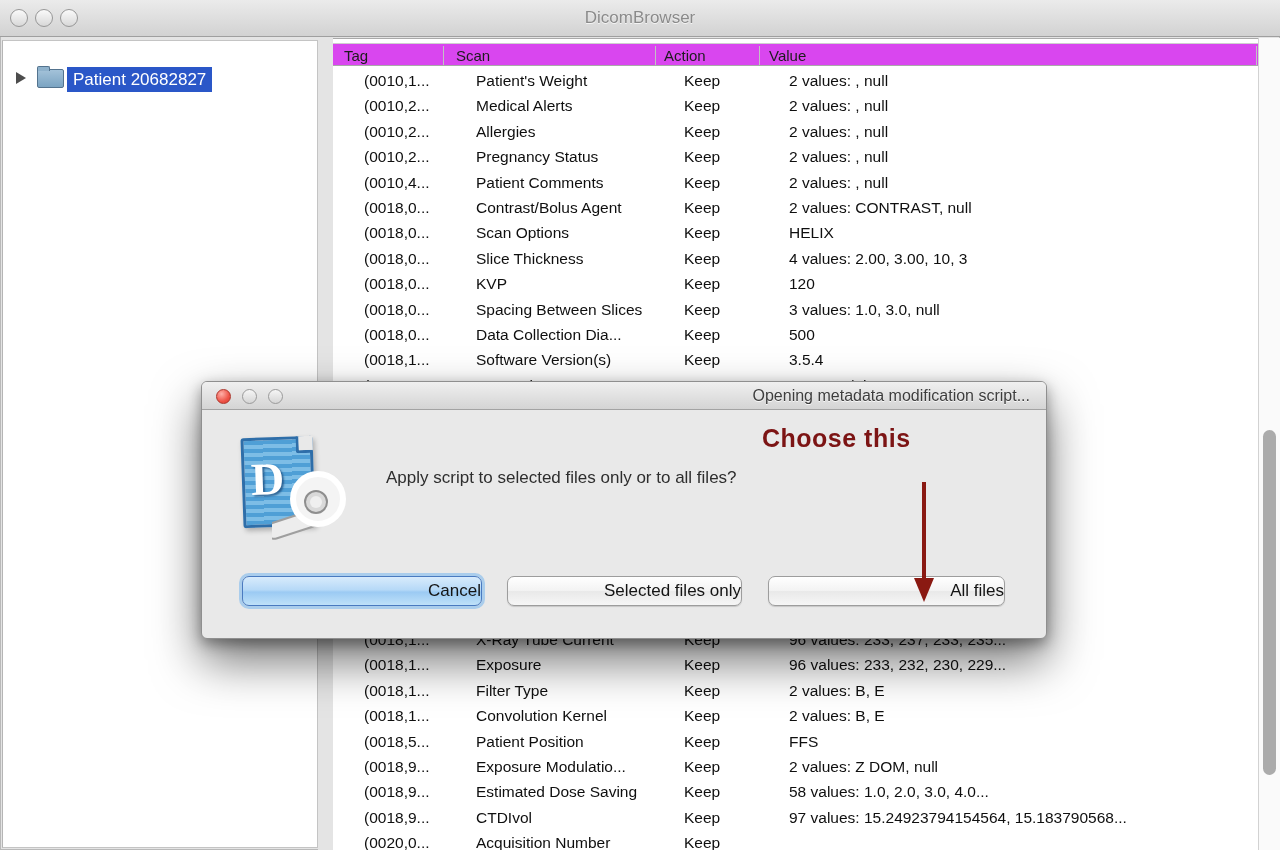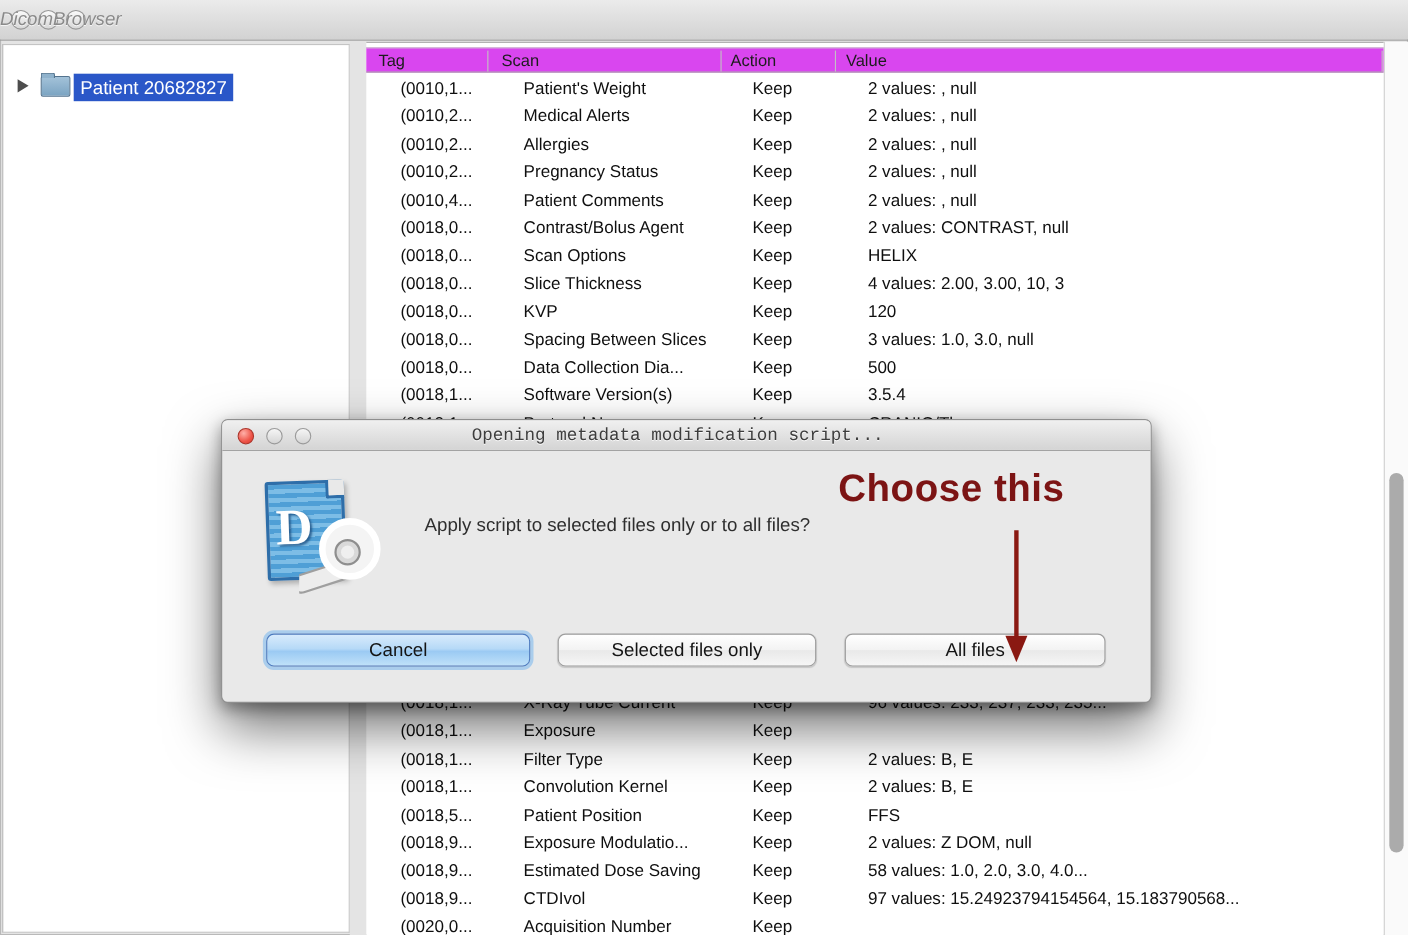--- a/index.html
+++ b/index.html
@@ -4,22 +4,22 @@
 <style>
   * { margin:0; padding:0; box-sizing:border-box; }
   html,body { width:1280px; height:850px; overflow:hidden; }
   body { font-family:"Liberation Sans", sans-serif; background:#e8e8e8; }
   #window { position:absolute; inset:0; width:1280px; height:850px; background:#e4e4e4;
             box-shadow: inset 0 0 0 1px #b9b9b9; }
 
   
   .titlebar { position:absolute; left:0; top:0; width:1280px; height:37px;
               background:linear-gradient(#ebebeb,#d2d2d2); border-bottom:1px solid #9f9f9f; }
-  .titlebar .title { position:absolute; left:0; right:0; top:8px; text-align:left;
-              font-size:17px; color:#8a8a8a; text-shadow:0 1px 0 rgba(255,255,255,.7);font-style:italic; }
+  .titlebar .title { position:absolute; left:0; right:0; top:8px; text-align:center;
+              font-size:17px; color:#8a8a8a; text-shadow:0 1px 0 rgba(255,255,255,.7); }
   .tl { position:absolute; top:9px; width:18px; height:18px; border-radius:50%;
         border:1px solid #979797; background:linear-gradient(#fafafa,#d8d8d8); }
   .tl1{ left:10px; } .tl2{ left:35px; } .tl3{ left:60px; }
 
   
   .sidebar { position:absolute; left:2px; top:40px; width:316px; height:808px;
              background:#ffffff; border:1px solid #c4c4c4; border-left:1px solid #b5b5b5; }
   .tree-item { position:absolute; left:0; top:23px; height:28px; width:100%; }
   .disclosure { position:absolute; left:13px; top:8px; width:0; height:0;
                 border-left:10px solid #4d4d4d; border-top:6px solid transparent; border-bottom:6px solid transparent; }
@@ -55,47 +55,47 @@
   .scrollthumb { position:absolute; left:4px; top:392px; width:13px; height:345px;
                  background:#ababab; border-radius:7px; }
 
   
   .dialog { position:absolute; left:201px; top:381px; width:846px; height:258px;
             background:#e9e9e9; border:1px solid #8f8f8f; border-radius:6px;
             box-shadow:0 22px 48px rgba(0,0,0,.55), 0 5px 14px rgba(0,0,0,.35); z-index:10; }
   .dlg-titlebar { position:absolute; left:0; top:0; width:100%; height:28px;
             background:linear-gradient(#f0f0f0,#d4d4d4); border-bottom:1px solid #a3a3a3;
             border-radius:5px 5px 0 0; }
-  .dlg-title { position:absolute; left:0; right:16px; top:5px; text-align:center; font-size:16px;
-            color:#3d3d3d; text-shadow:0 1px 0 rgba(255,255,255,.8);font-family:Liberation Mono, monospace; }
+  .dlg-title { position:absolute; left:0; right:16px; top:5px; text-align:right; font-size:16px;
+            color:#3d3d3d; text-shadow:0 1px 0 rgba(255,255,255,.8); }
   .dtl { position:absolute; top:7px; width:15px; height:15px; border-radius:50%; }
   .dtl-red { left:14px; background:radial-gradient(circle at 35% 30%, #ffb0a8, #ee5448 60%, #d83a2e);
              border:1px solid #ad352b; }
   .dtl-gray { background:linear-gradient(#f6f6f6,#d5d5d5); border:1px solid #9a9a9a; }
   .dtl-g1{ left:40px; } .dtl-g2{ left:66px; }
 
   .dlg-icon { position:absolute; left:30px; top:53px; width:120px; height:115px; }
   .doc { position:absolute; left:10px; top:2px; width:72px; height:90px;
          background:repeating-linear-gradient(#4f9fd6 0 4px, #7dbde6 4px 8px);
          border:3px solid #2e6ea9; border-radius:3px; transform:rotate(-2deg);
          box-shadow:2px 3px 5px rgba(0,0,0,.25); }
   .doc:before { content:""; position:absolute; right:-3px; top:-3px; width:14px; height:14px;
          background:#e9e9e9; border-left:3px solid #2e6ea9; border-bottom:3px solid #2e6ea9;
          border-radius:0 0 0 3px; }
   .doc .d { position:absolute; left:6px; top:12px; font-size:46px; font-weight:bold; color:#ffffff;
          text-shadow:2px 2px 2px rgba(30,80,130,.8); font-family:"Liberation Serif", serif; }
 
   .dlg-message { position:absolute; left:184px; top:86px; font-size:17px; color:#2e2e2e; }
 
-  .annotation { position:absolute; left:560px; top:42px; font-size:35px; font-weight:600;
+  .annotation { position:absolute; left:560px; top:42px; font-size:25px; font-weight:600;
                 color:#7c1414; letter-spacing:0.5px; }
   .arrow-svg { position:absolute; left:700px; top:98px; z-index:12; }
 
   .btn { position:absolute; top:194px; height:30px; border-radius:7px; font-size:17px;
-         color:#141414; text-align:center; line-height:28px; cursor:default; }
+         color:#141414; text-align:right; line-height:28px; cursor:default; }
   .btn-plain { background:linear-gradient(#ffffff,#f3f3f3 48%,#e9e9e9 52%,#f6f6f6);
          border:1px solid #9d9d9d; box-shadow:0 1px 1px rgba(0,0,0,.15); }
   .btn-cancel { left:40px; width:240px;
          background:linear-gradient(#d8ebfc,#b6d9f7 46%,#9bcaf3 54%,#bfe1f9);
          border:1px solid #4a7ac0; box-shadow:0 0 0 3px #aacdec, 0 1px 2px rgba(0,0,0,.2); }
   .btn-selected { left:305px; width:235px; }
   .btn-all { left:566px; width:237px; }
 </style>
 </head>
 <body>
@@ -214,20 +214,21 @@
         <div class="trow">
           <span class="c-tag">(0018,1...</span>
           <span class="c-name">X-Ray Tube Current</span>
           <span class="c-action">Keep</span>
           <span class="c-value">96 values: 233, 237, 233, 235...</span>
         </div>
         <div class="trow">
           <span class="c-tag">(0018,1...</span>
           <span class="c-name">Exposure</span>
           <span class="c-action">Keep</span>
+          <span class="c-value">96 values: 233, 232, 230, 229...</span>
         </div>
         <div class="trow">
           <span class="c-tag">(0018,1...</span>
           <span class="c-name">Filter Type</span>
           <span class="c-action">Keep</span>
           <span class="c-value">2 values: B, E</span>
         </div>
         <div class="trow">
           <span class="c-tag">(0018,1...</span>
           <span class="c-name">Convolution Kernel</span>

